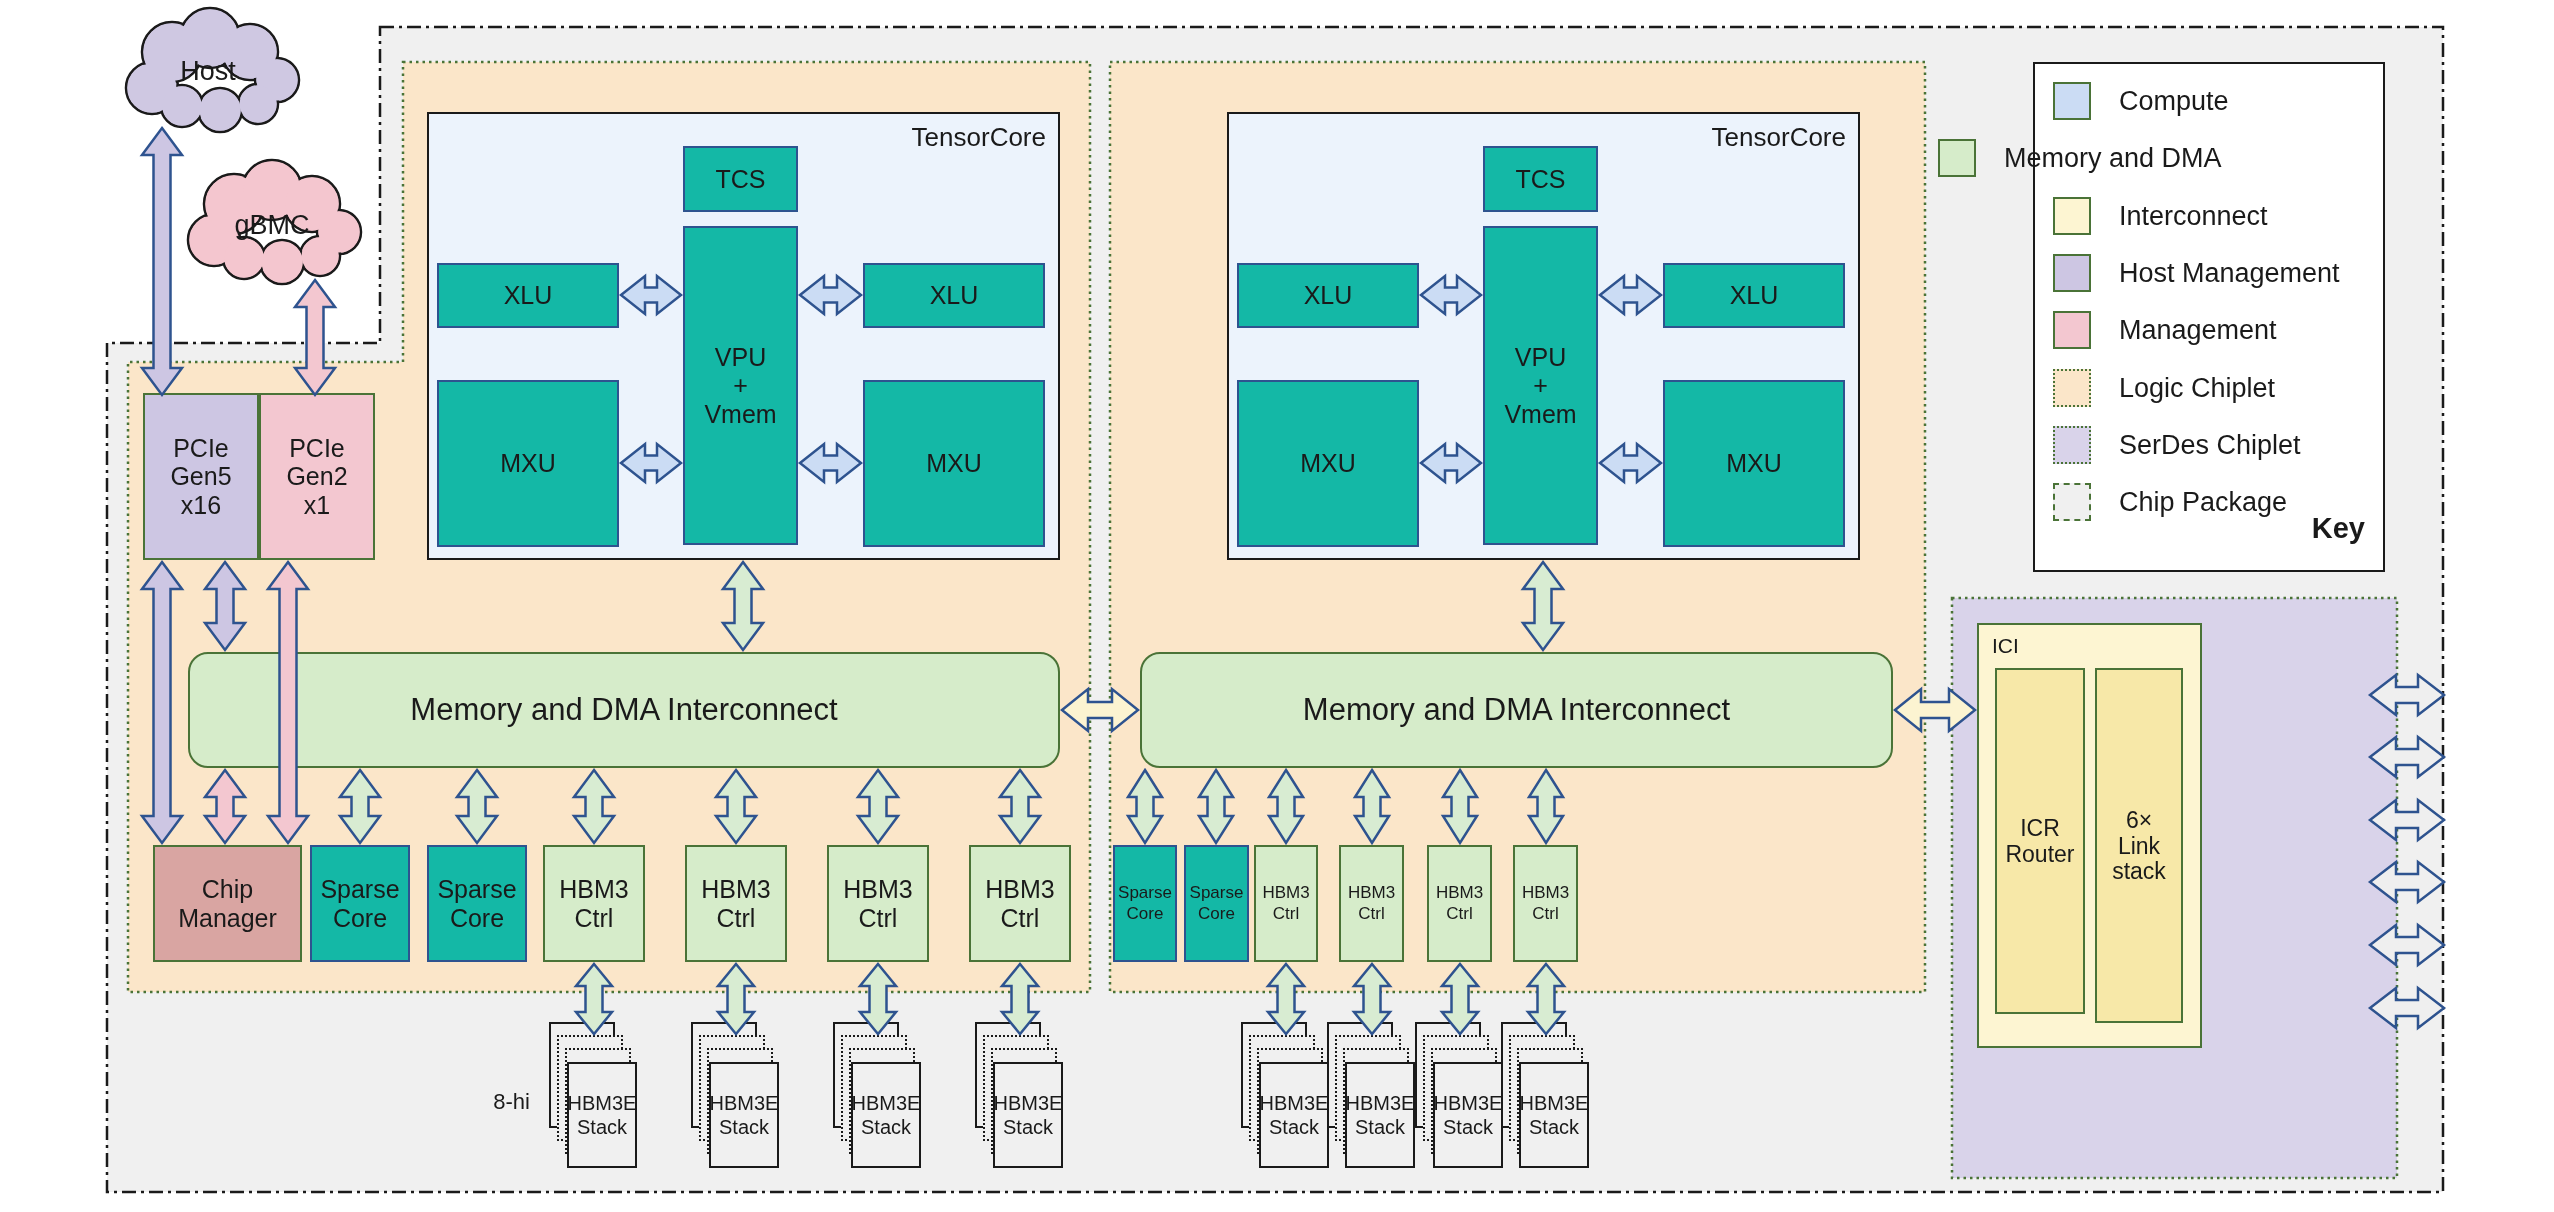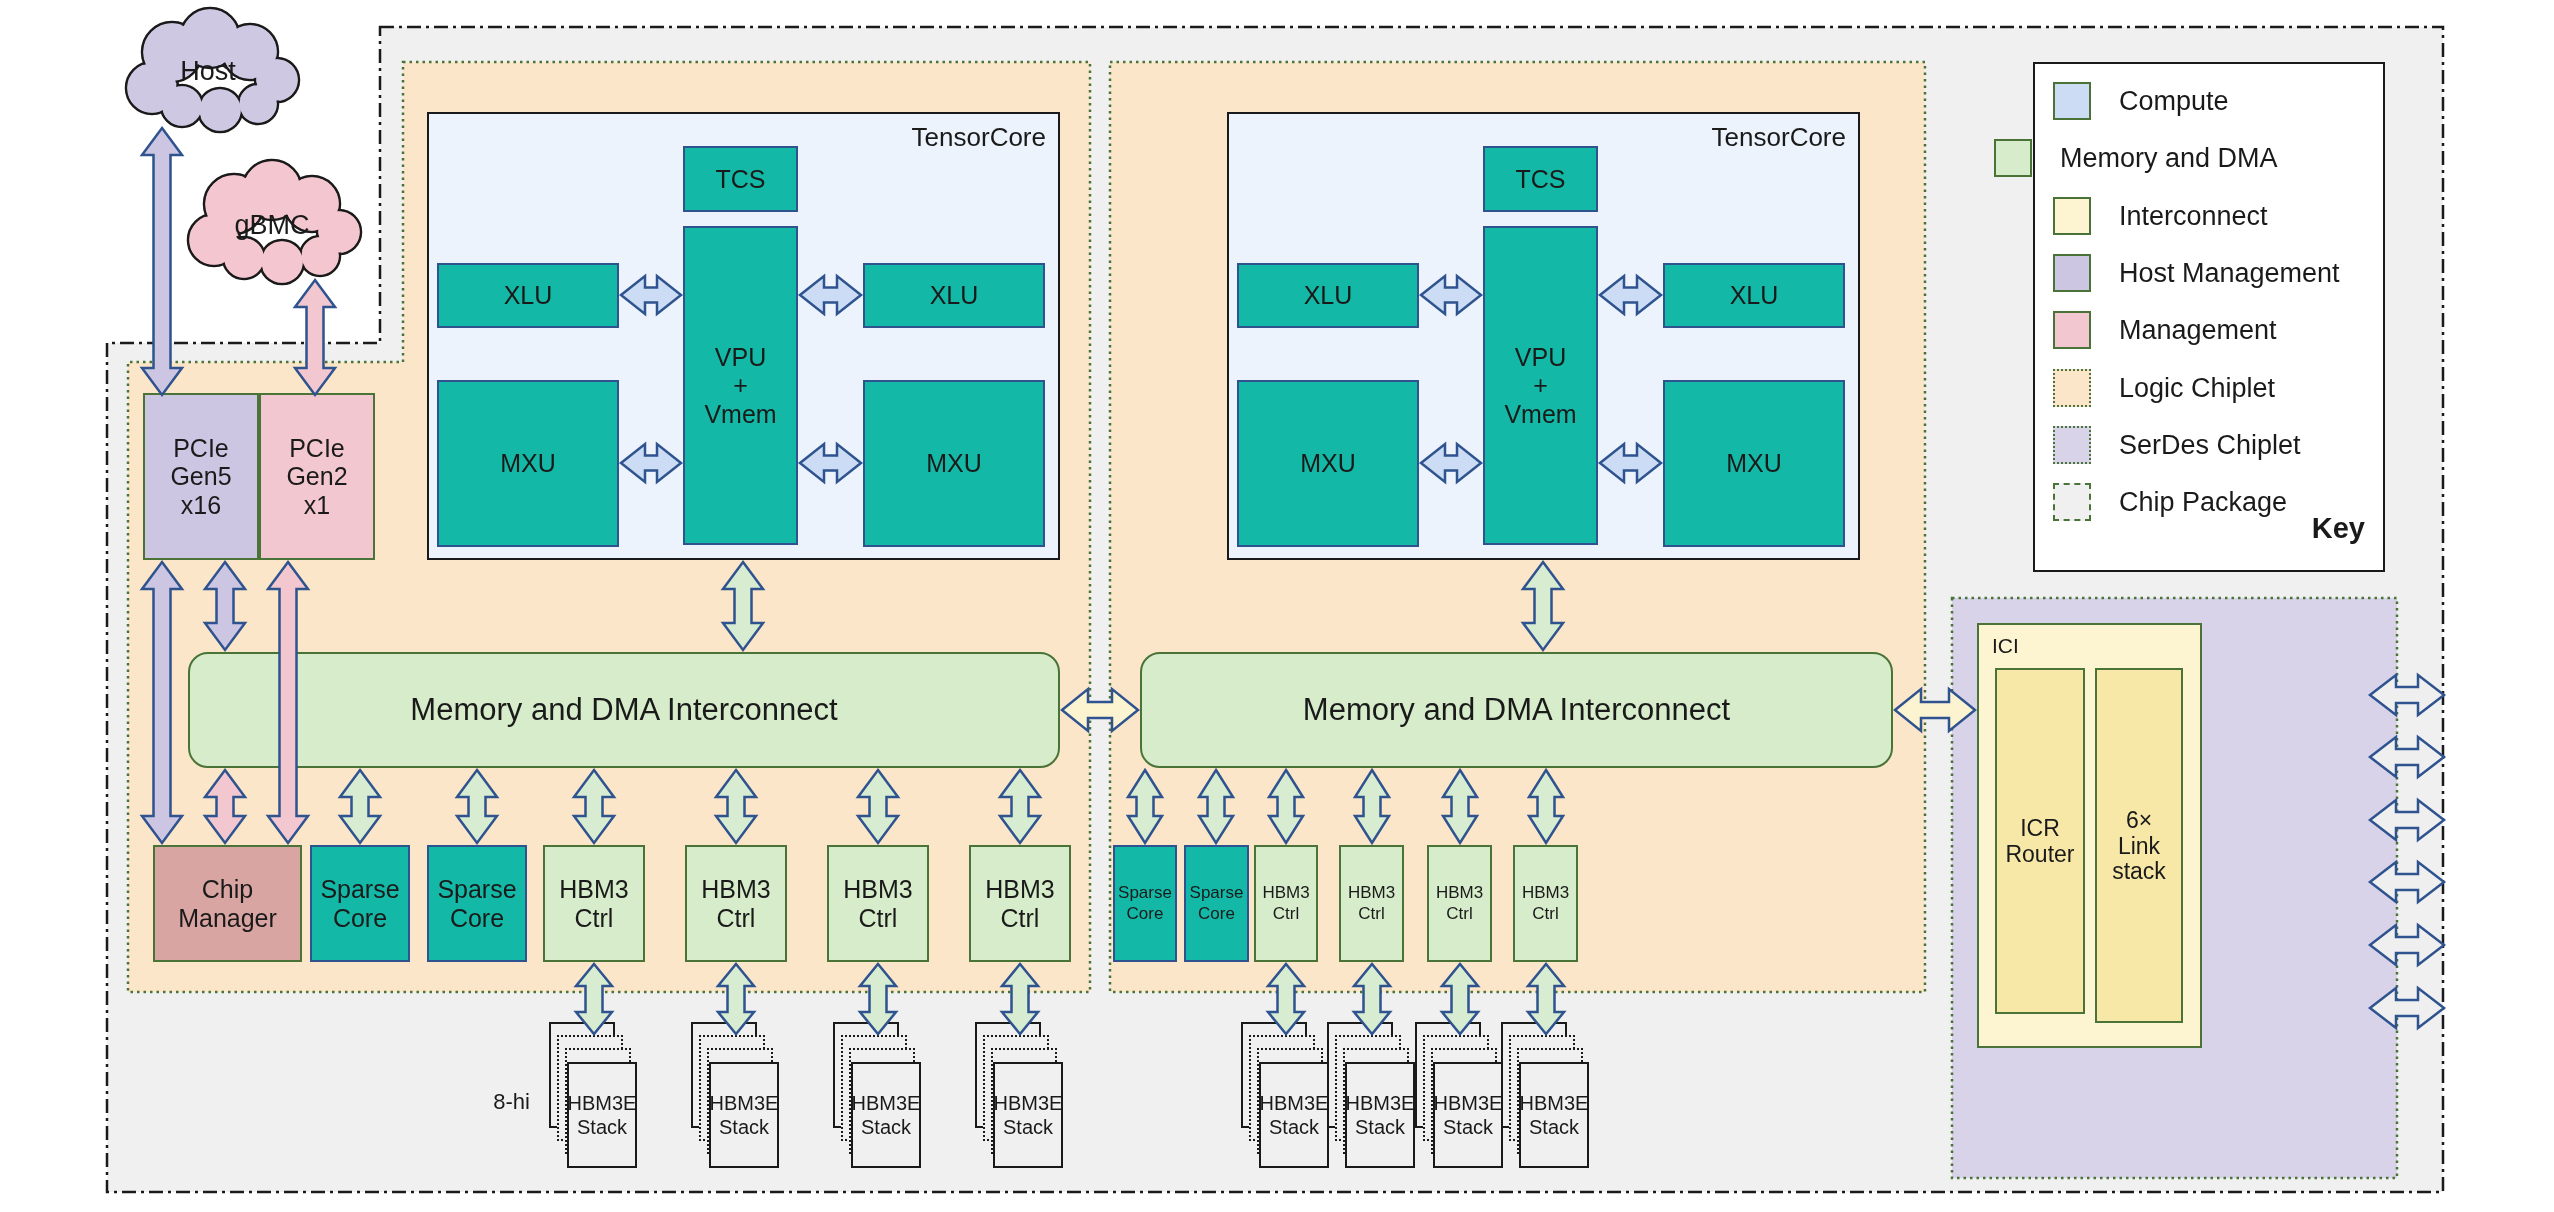--- a/index.html
+++ b/index.html
@@ -152,21 +152,21 @@
 Router</span></div>
   <div class="box c-yellow2" style="left:2095px;top:668px;width:88px;height:355px;font-size:23px;"><span>6×
 Link
 stack</span></div>
 
   <div class="keybox" style="left:2033px;top:62px;width:352px;height:510px;"></div>
   <div class="keyrow" style="left:2053px;top:81px;">
       <span class="sw sw-compute"></span>
       <span class="klabel">Compute</span>
     </div>
-  <div class="keyrow" style="left:1994px;top:138px;">
+  <div class="keyrow" style="left:1938px;top:138px;">
       <span class="sw sw-memory"></span>
       <span class="klabel">Memory and DMA</span>
     </div>
   <div class="keyrow" style="left:2053px;top:196px;">
       <span class="sw sw-interconnect"></span>
       <span class="klabel">Interconnect</span>
     </div>
   <div class="keyrow" style="left:2053px;top:253px;">
       <span class="sw sw-host"></span>
       <span class="klabel">Host Management</span>

